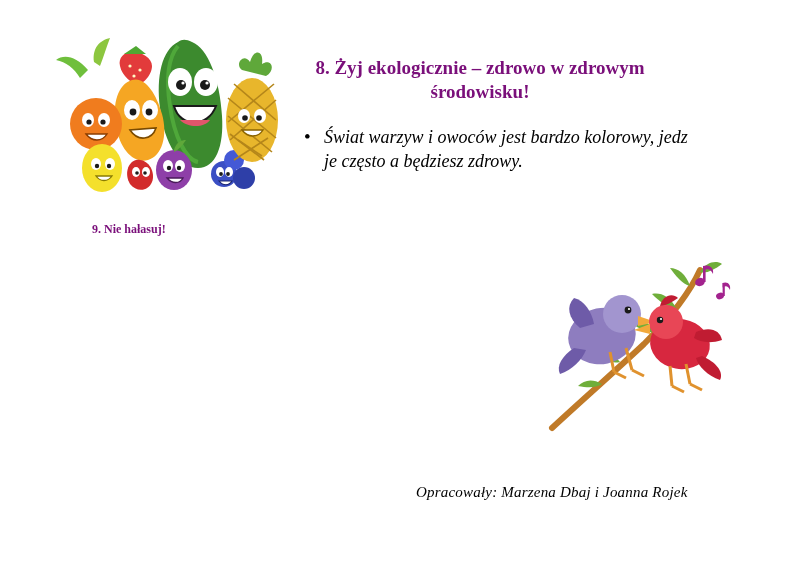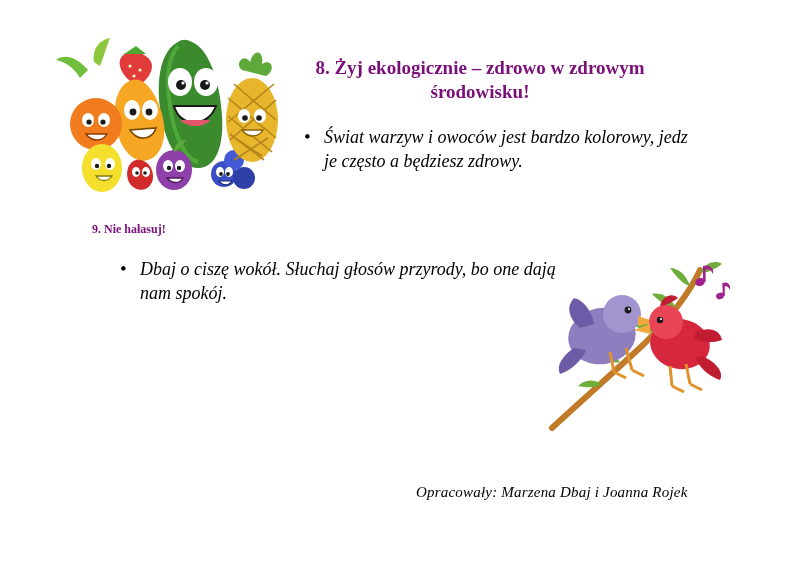--- a/index.html
+++ b/index.html
@@ -235,23 +235,20 @@
     <div class="sec8-text">
       <div class="heading sec8-heading">8. Żyj ekologicznie – zdrowo w zdrowym środowisku!</div>
       <ul class="bullet-list sec8-bullets">
         <li class="bullet-item">Świat warzyw i owoców jest bardzo kolorowy, jedz je często a będziesz zdrowy.</li>
       </ul>
     </div>
   </div>
 
   <div class="sec9">
     <div class="heading">9. Nie hałasuj!</div>
-    <ul class="bullet-list">
-      <li class="bullet-item">Dbaj o ciszę wokół. Słuchaj głosów przyrody, bo one dają nam spokój.</li>
-    </ul>
   </div>
 
 
   <div class="birds-art">
     <svg viewBox="0 0 200 190" width="200" height="190" xmlns="http://www.w3.org/2000/svg">
 
       <path d="M12 176 C40 150, 72 122, 104 92 C130 66, 150 40, 160 18" fill="none" stroke="#C07A28" stroke-width="6" stroke-linecap="round"></path>
       <path d="M62 132 C52 126, 44 128, 38 134 C48 136, 56 136, 62 132 Z" fill="#6FAE3A"></path>
       <path d="M80 110 C72 100, 62 98, 54 102 C64 108, 72 112, 80 110 Z" fill="#6FAE3A"></path>
       <path d="M118 80 C110 70, 100 68, 92 72 C102 78, 110 82, 118 80 Z" fill="#6FAE3A"></path>

